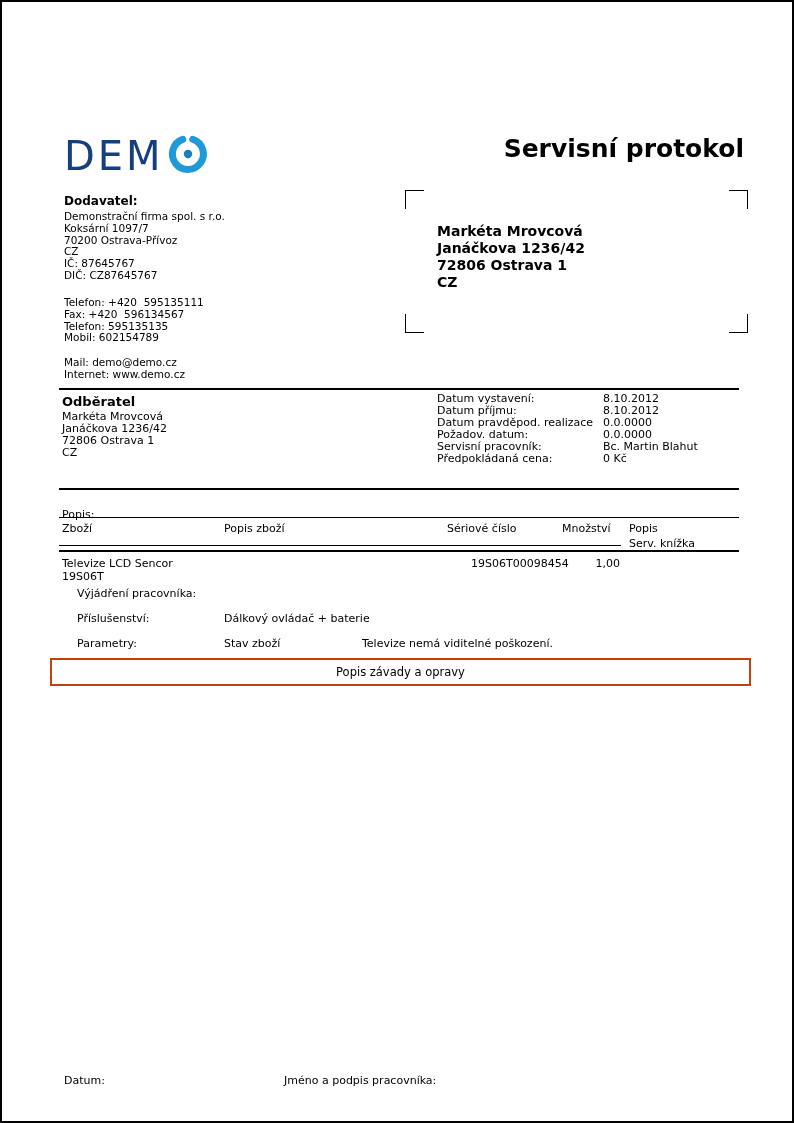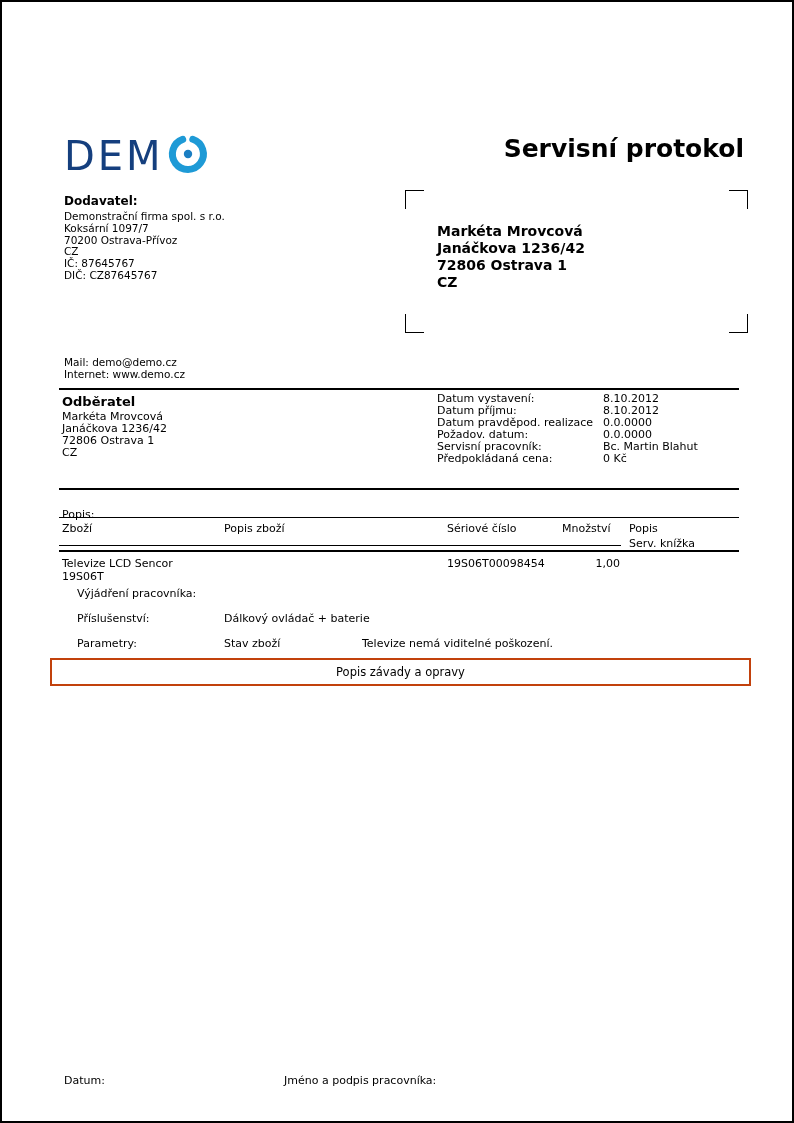--- a/index.html
+++ b/index.html
@@ -83,20 +83,26 @@
 
   <div class="abs supplier-heading">Dodavatel:</div>
   <div class="abs supplier-address">
     <div class="small">Demonstrační firma spol. s r.o.</div>
     <div class="small">Koksární 1097/7</div>
     <div class="small">70200 Ostrava-Přívoz</div>
     <div class="small">CZ</div>
     <div class="small">IČ: 87645767</div>
     <div class="small">DIČ: CZ87645767</div>
   </div>
+  <div class="abs supplier-contact">
+    <div class="small">Telefon: +420  595135111</div>
+    <div class="small">Fax: +420  596134567</div>
+    <div class="small">Telefon: 595135135</div>
+    <div class="small">Mobil: 602154789</div>
+  </div>
   <div class="abs supplier-online">
     <div class="small">Mail: demo@demo.cz</div>
     <div class="small">Internet: www.demo.cz</div>
   </div>
 
   <div class="abs corner tl"></div>
   <div class="abs corner tr"></div>
   <div class="abs corner bl"></div>
   <div class="abs corner br"></div>
 
@@ -148,21 +154,21 @@
   <div class="abs th" style="left:445px; top:520px;">Sériové číslo</div>
   <div class="abs th" style="left:560px; top:520px;">Množství</div>
   <div class="abs th" style="left:627px; top:520px;">Popis</div>
   <div class="abs hline" style="left:57px; top:543px; width:562px;"></div>
   <div class="abs th" style="left:627px; top:535px;">Serv. knížka</div>
   <div class="abs hline thick" style="left:57px; top:548px; width:680px;"></div>
 
   <div class="abs" style="left:0; top:0; width:0; height:0;">
     <div class="abs txt" style="left:60px;  top:556px;">Televize LCD Sencor</div>
     <div class="abs txt" style="left:60px;  top:569px;">19S06T</div>
-    <div class="abs txt" style="left:445px; top:556px;">19S06T00098454</div>
+    <div class="abs txt" style="left:469px; top:556px;">19S06T00098454</div>
     <div class="abs txt" style="left:560px; top:556px; width:58px; text-align:right;">1,00</div>
   </div>
 
   <div class="abs txt" style="left:75px;  top:586px;">Výjádření pracovníka:</div>
   <div class="abs txt" style="left:75px;  top:611px;">Příslušenství:</div>
   <div class="abs txt" style="left:222px; top:611px;">Dálkový ovládač + baterie</div>
   <div class="abs txt" style="left:75px;  top:636px;">Parametry:</div>
   <div class="abs txt" style="left:222px; top:636px;">Stav zboží</div>
   <div class="abs txt" style="left:360px; top:636px;">Televize nemá viditelné poškození.</div>
 

